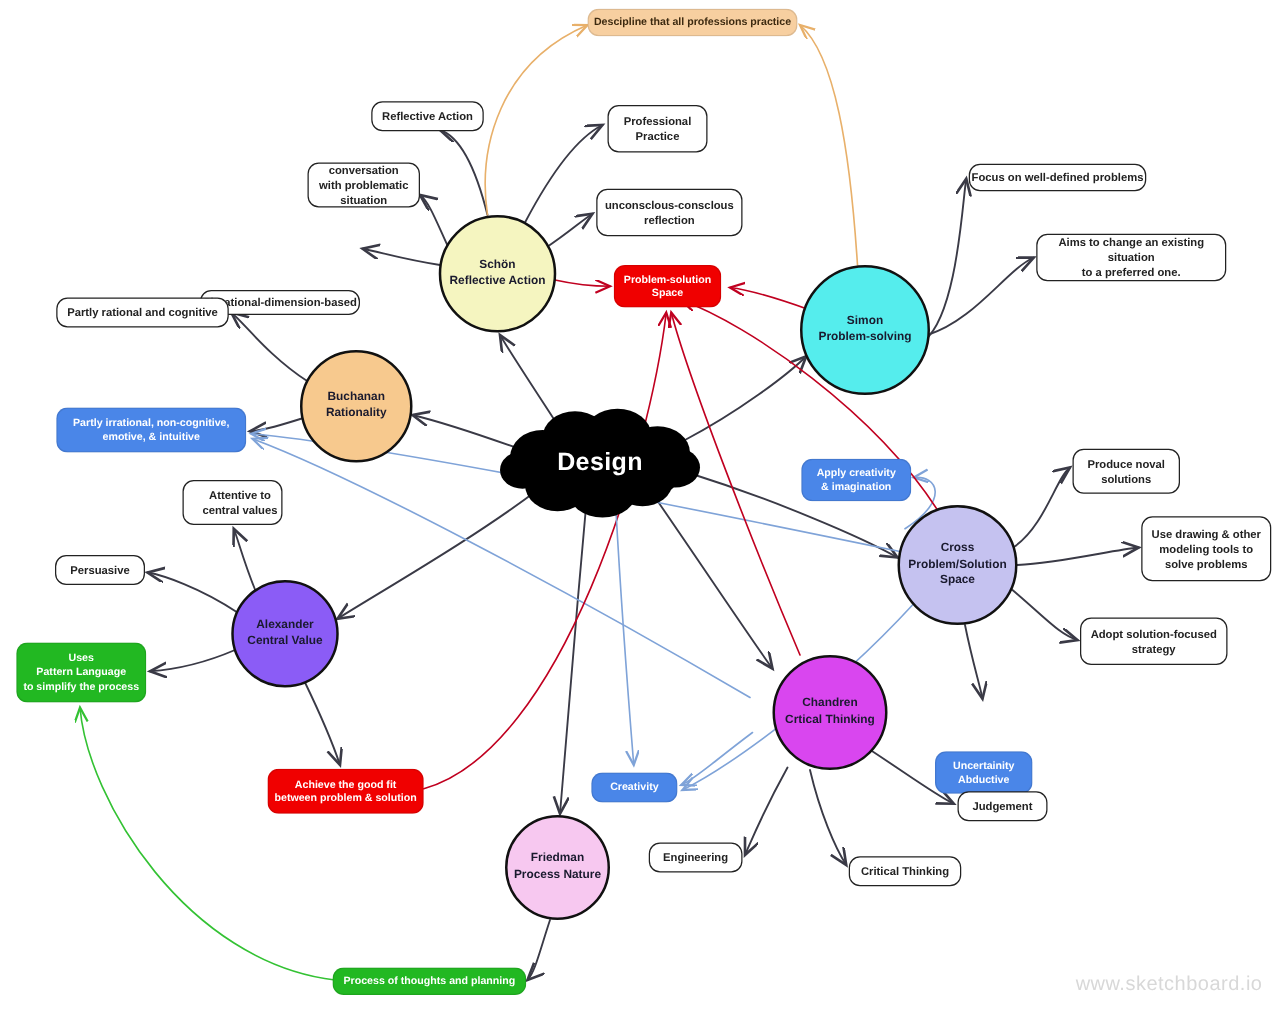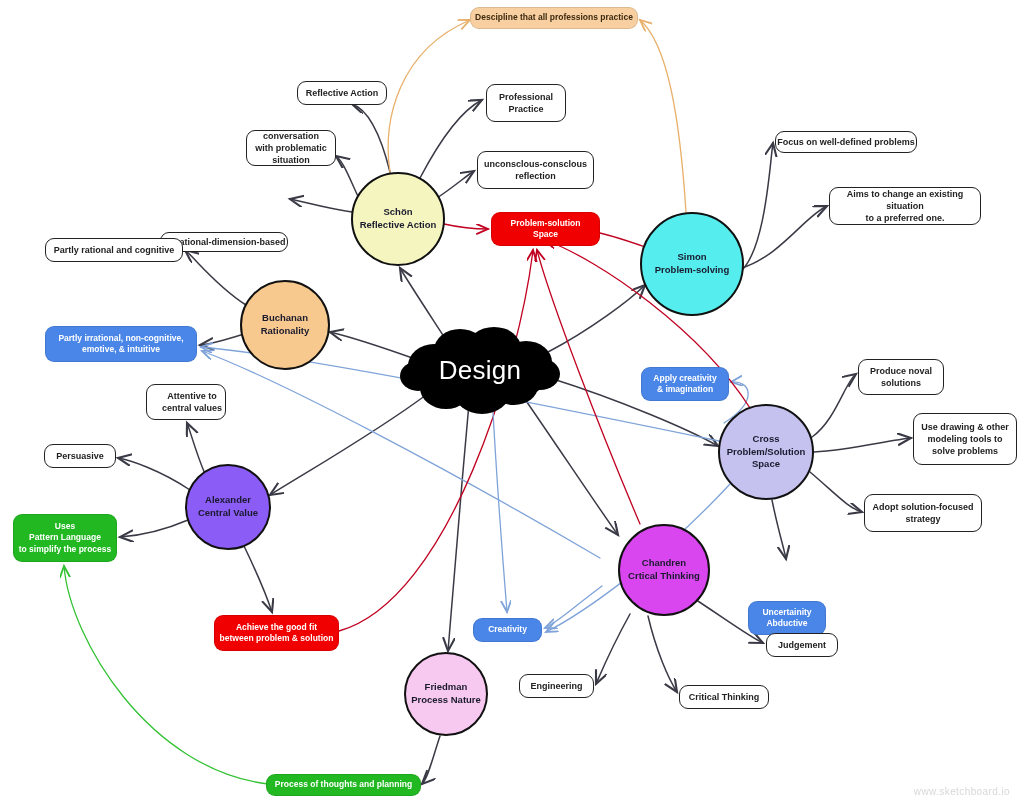--- a/index.html
+++ b/index.html
@@ -17,22 +17,22 @@
   .box .lbl{font-size:9px;font-weight:bold;color:#222;}
   
   .cbox{border-radius:9px;border:1px solid rgba(0,0,0,.10);}
   .cbox .lbl{font-size:8.5px;font-weight:bold;}
   .cbox.red .lbl,.cbox.green .lbl,.cbox.blue .lbl{color:#fff;}
   .cbox.orange .lbl{color:#3d2a10;}
   
   #cloud{position:absolute;}
   #cloud .lbl{position:absolute;left:0;top:0;width:100%;height:100%;
     display:flex;align-items:center;justify-content:center;
-    color:#fff;font-size:26px;font-weight:normal;letter-spacing:.3px;}
-  #watermark{position:absolute;right:14px;bottom:10px;font-size:10px;color:#d8d8d8;letter-spacing:.4px;}
+    color:#fff;font-size:20px;font-weight:bold;letter-spacing:.3px;}
+  #watermark{position:absolute;right:14px;bottom:10px;font-size:16px;color:#d8d8d8;letter-spacing:.4px;}
 </style>
 </head>
 <body>
 
 <div id="canvas">
 
   <svg id="edges" viewBox="0 0 1024 807" xmlns="http://www.w3.org/2000/svg">
     <defs>
       <marker id="ah-edge" markerWidth="11" markerHeight="11" refX="9" refY="4" orient="auto">
         <path d="M0,0 L9,4 L0,8" fill="none" stroke="#3a3a46" stroke-width="1.4"></path>
@@ -166,21 +166,21 @@
       <div class="node box" style="left: 160px; top: 188px; width: 128px; height: 20px; margin-top: 44px;">
         <span class="lbl">Situational-dimension-based</span>
       </div>
       <div class="node box" style="left: 775px; top: 131px; width: 142px; height: 22px;">
         <span class="lbl">Focus on well-defined problems</span>
       </div>
       <div class="node box" style="left: 829px; top: 187px; width: 152px; height: 38px;">
         <span class="lbl">Aims to change an existing situation
 to a preferred one.</span>
       </div>
-      <div class="node cbox red" style="left: 491px; top: 212px; width: 109px; height: 34px; background: rgb(240, 0, 0); justify-content: center;">
+      <div class="node cbox red" style="left: 491px; top: 212px; width: 86px; height: 34px; background: rgb(240, 0, 0); justify-content: center;">
         <span class="lbl">Problem-solution
 Space</span>
       </div>
       <div class="node box" style="left: 45px; top: 238px; width: 138px; height: 24px;">
         <span class="lbl">Partly rational and cognitive</span>
       </div>
       <div class="node cbox blue" style="left: 45px; top: 326px; width: 152px; height: 36px; background: rgb(74, 134, 232);">
         <span class="lbl">Partly irrational, non-cognitive,
 emotive, &amp; intuitive</span>
       </div>

